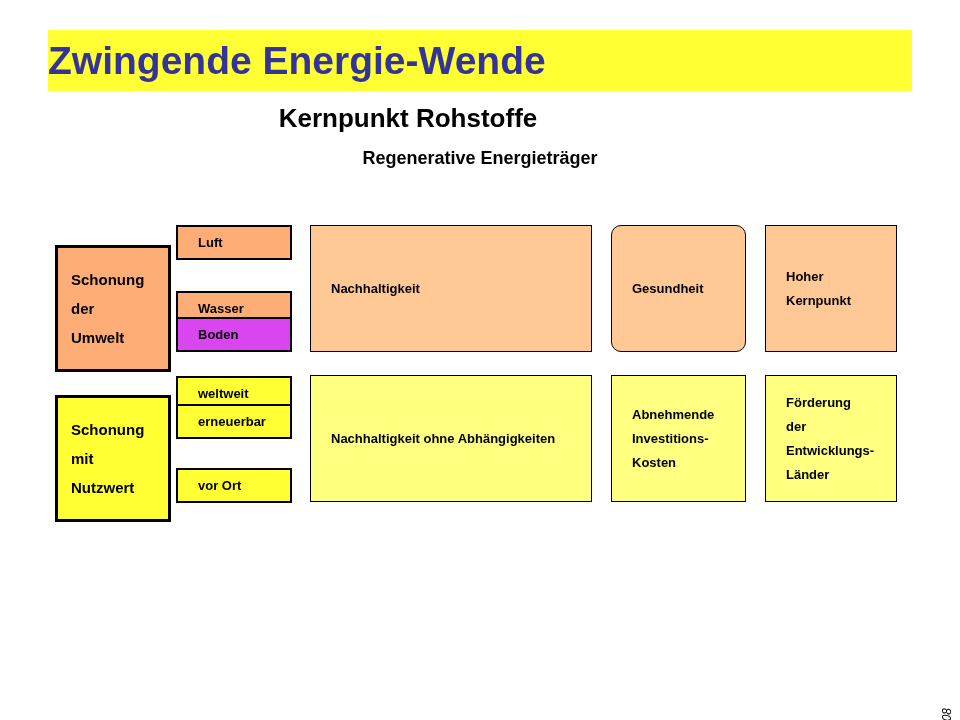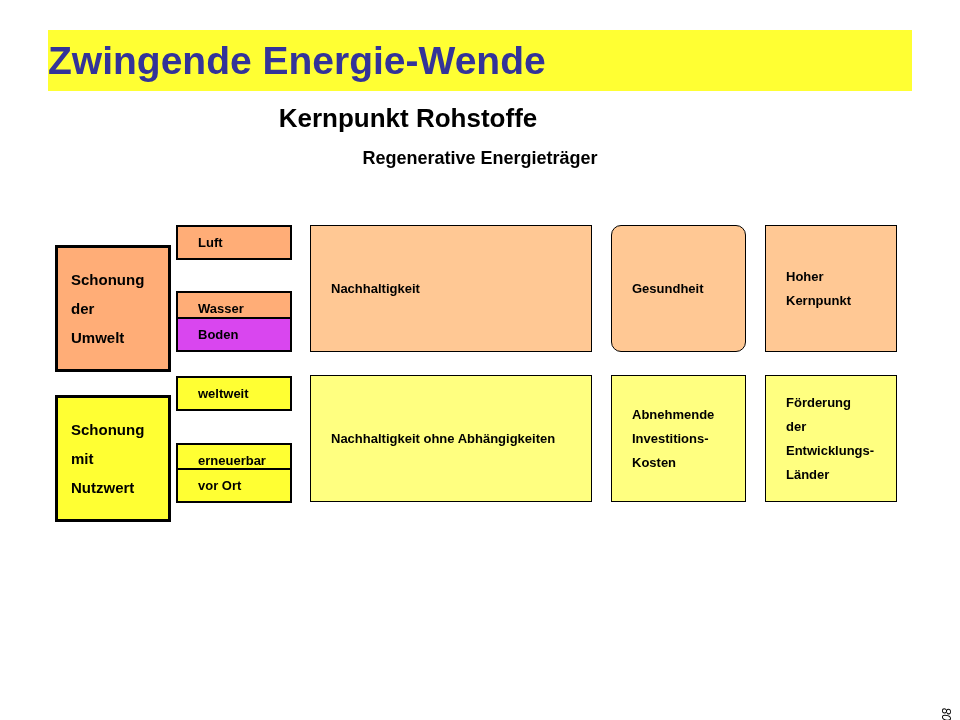--- a/index.html
+++ b/index.html
@@ -41,21 +41,21 @@
 
   .r1{top:225px;height:127px;}
   .r2{top:375px;height:127px;}
   .c1{left:55px;width:116px;}
   .c2{left:176px;width:116px;}
   .c3{left:310px;width:282px;justify-content:center;}
   .c4{left:611px;width:135px;}
   .c5{left:765px;width:132px;}
 
   .s1r1{top:225px}.s2r1{top:271px}.s3r1{top:317px}
-  .s1r2{top:376px}.s2r2{top:443px}.s3r2{top:468px}
+  .s1r2{top:376px}.s2r2{top:404px}.s3r2{top:468px}
 
   
   .copyright{
     position:absolute;right:6px;bottom:12px;width:0;height:0;
   }
   .copyright span{
     position:absolute;right:0;bottom:0;
     display:inline-block;white-space:nowrap;
     transform:rotate(-90deg);transform-origin:bottom right;
     font-size:12px;font-style:italic;font-weight:normal;color:#000;

